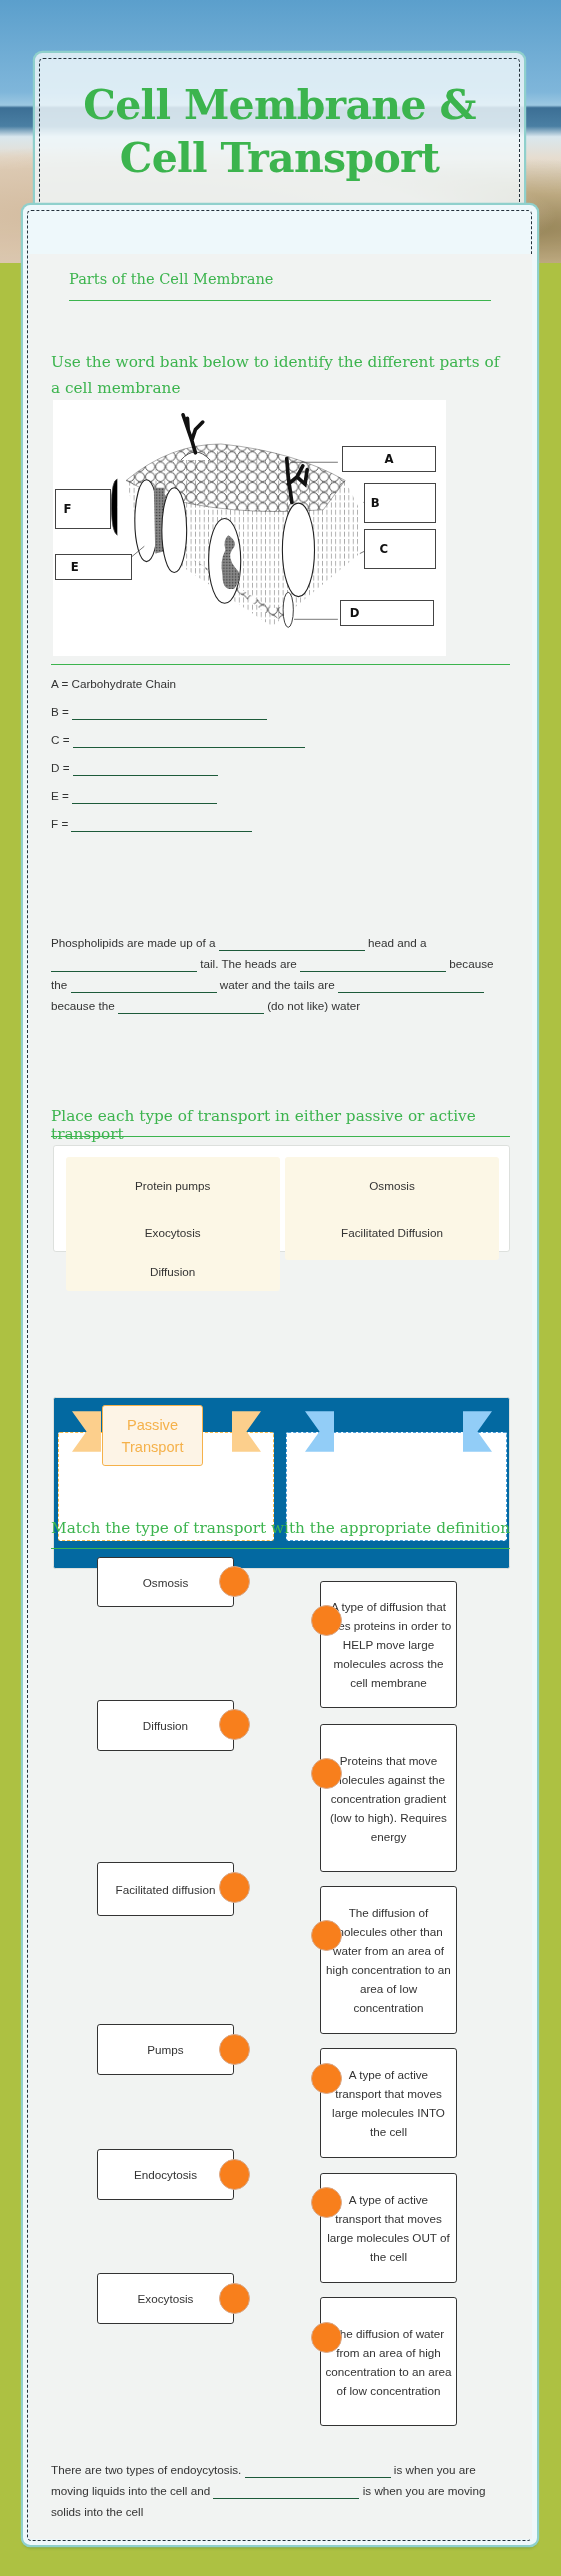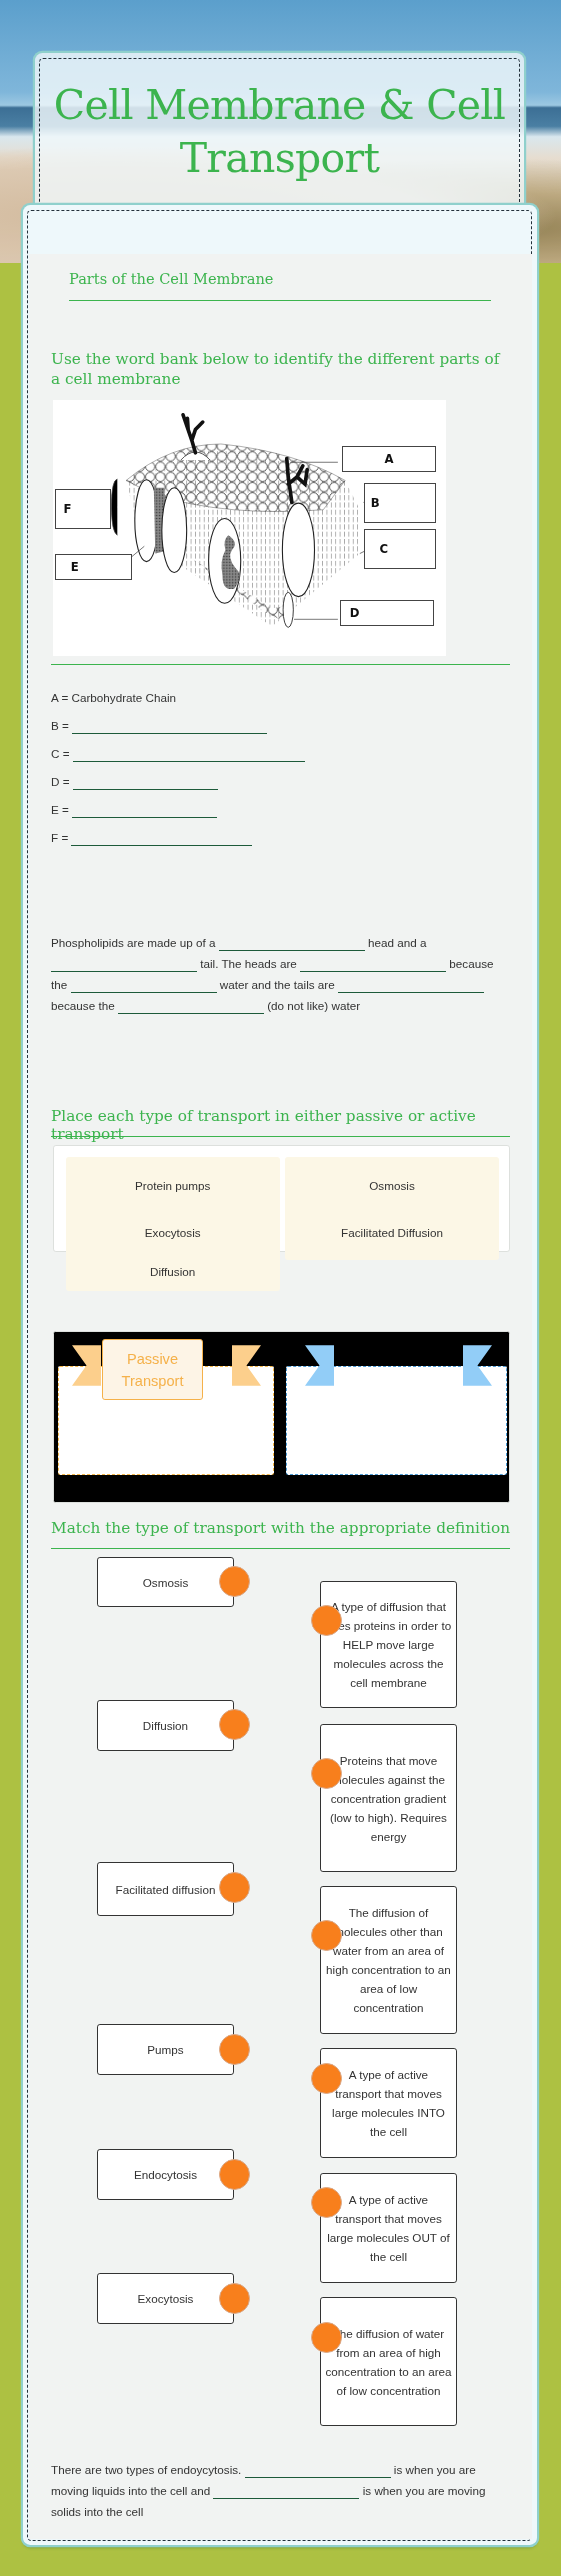--- a/index.html
+++ b/index.html
@@ -29,21 +29,21 @@
     box-shadow: 0 0 0 2.2px #8fd0cc;
   }
   .title-card::after {
     content: ""; position: absolute; left: 4.4px; top: 5.1px; right: 4.4px; bottom: 0;
     border: 1.5px dashed #22303a; border-bottom: none; border-radius: 4.4px 4.4px 0 0;
     pointer-events: none;
   }
   .page-title {
     position: absolute; left: 0; right: 0; top: 79px;
     text-align: center; font-family: "DejaVu Serif", "Liberation Serif", serif;
-    font-size: 41px; line-height: 53px; color: #3cb44e; font-weight: normal;
+    font-size: 41px; line-height: 53px; color: #3cb44e; font-weight: bold;
     letter-spacing: -0.7px;
   }
   .main-card {
     position: absolute; left: 22.7px; top: 205px; width: 514px; height: 2340px;
     background: #eef8fb;
     border-radius: 7.3px;
     box-shadow: 0 0 0 2.2px #8fd0cc, 0 2.9px 2.9px rgba(60,110,60,.4);
   }
   .main-card::after {
     content: ""; position: absolute; left: 4.4px; top: 5.1px; right: 4.4px; bottom: 4.4px;
@@ -74,22 +74,22 @@
     position: absolute; left: 53px; top: 1145px; width: 457px; height: 107px;
     background: #fff; border: 0.7px solid #dde0dd; border-radius: 2.9px;
   }
   .chip {
     position: absolute; width: 214px; height: 56px; background: #fcf7e6; border-radius: 2.9px;
     display: flex; align-items: center; justify-content: center;
     font-size: 11.7px; color: #333; cursor: grab;
   }
   
   .bucket-wrap {
-    position: absolute; left: 53px; top: 1331px; width: 457px; height: 172px;
-    background: #000000; border: 0.7px solid #dde0dd; border-radius: 2.2px;
+    position: absolute; left: 53px; top: 1397px; width: 457px; height: 172px;
+    background: #0369a1; border: 0.7px solid #dde0dd; border-radius: 2.2px;
   }
   .bucket {
     position: absolute; top: 34px; height: 109px; background: #fff; border-radius: 2.2px;
   }
   .ribbon-tail { position: absolute; top: 13px; width: 29px; height: 41px; }
   .ribbon-label {
     position: absolute; top: 7.3px; width: 101px; height: 61px; border-radius: 2.9px;
     display: flex; align-items: center; justify-content: center; text-align: center;
     font-size: 14.6px; line-height: 22px;
   }
@@ -115,21 +115,21 @@
 <div class="title-card">
   <h1 class="page-title" style="left:14.6px; right:14.6px; top:25.6px;">Cell Membrane &amp; Cell Transport</h1>
 </div>
 
 <div class="main-card"></div>
 <div class="abs" style="left:28.5px; top:254px; width:503px; height:2285px; background:#f1f3f2;"></div>
 
 <div class="abs h-sec" style="left:69px; top:270px; font-size:14.6px;">Parts of the Cell Membrane</div>
 <div class="rule" style="left:69px; top:300px; width:422px;"></div>
 
-<div class="abs h-sec" style="left:51px; top:349px; width:460px; font-size:15.3px; line-height:20px;">Use the word bank below to identify the different parts of a cell membrane</div>
+<div class="abs h-sec" style="left:51px; top:349px; width:460px; font-size:15.3px; line-height:26px;">Use the word bank below to identify the different parts of a cell membrane</div>
 
 <div class="diagram">
   <svg width="393" height="256" viewBox="0 0 538 350">
     <defs>
       <pattern id="bubbles" width="14" height="14" patternUnits="userSpaceOnUse">
         <circle cx="7" cy="7" r="6.3" fill="#fff" stroke="#222" stroke-width="1"></circle>
       </pattern>
       <pattern id="stipple" width="4" height="4" patternUnits="userSpaceOnUse">
         <rect width="4" height="4" fill="#888"></rect>
           <circle cx="2" cy="2" r="1" fill="#333"></circle>
@@ -180,21 +180,21 @@
     </div>
   <div class="lbl-box" style="left:2.2px; top:154px; width:77px; height:25.6px; padding-left:14.6px;">
       <span>E</span>
     </div>
   <div class="lbl-box" style="left:2.2px; top:89px; width:56px; height:40px; padding-left:7.3px;">
       <span>F</span>
     </div>
 </div>
 <div class="rule" style="left:51px; top:664px; width:459px;"></div>
 
-<div class="abs body-text" style="left:51px; top:670px; line-height:28px;margin-top:14px;">
+<div class="abs body-text" style="left:51px; top:670px; line-height:28px;">
   <div><span>A = Carbohydrate Chain</span></div>
   <div><span>B =</span> <span class="blank" style="width:195px"></span></div>
   <div><span>C =</span> <span class="blank" style="width:232px"></span></div>
   <div><span>D =</span> <span class="blank" style="width:145px"></span></div>
   <div><span>E =</span> <span class="blank" style="width:145px"></span></div>
   <div><span>F =</span> <span class="blank" style="width:181px"></span></div>
 </div>
 
 <div class="abs body-text" style="left:51px; top:932px; width:460px; line-height:21px;">
   <span>Phospholipids are made up of a</span>

